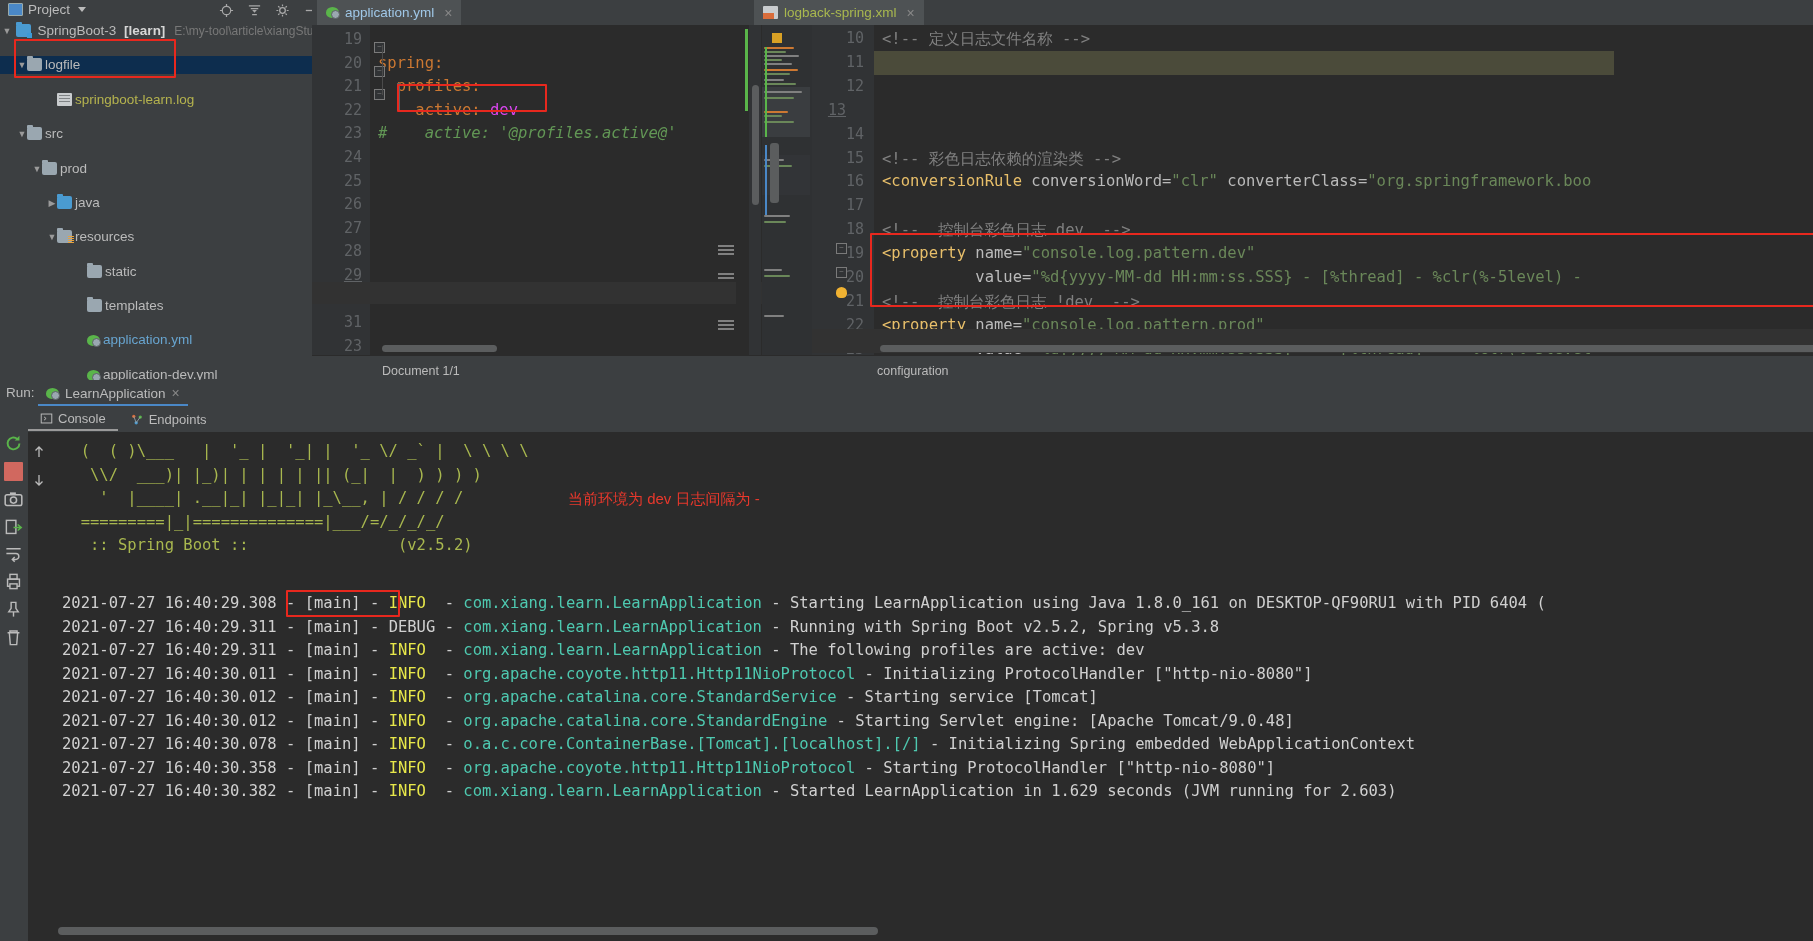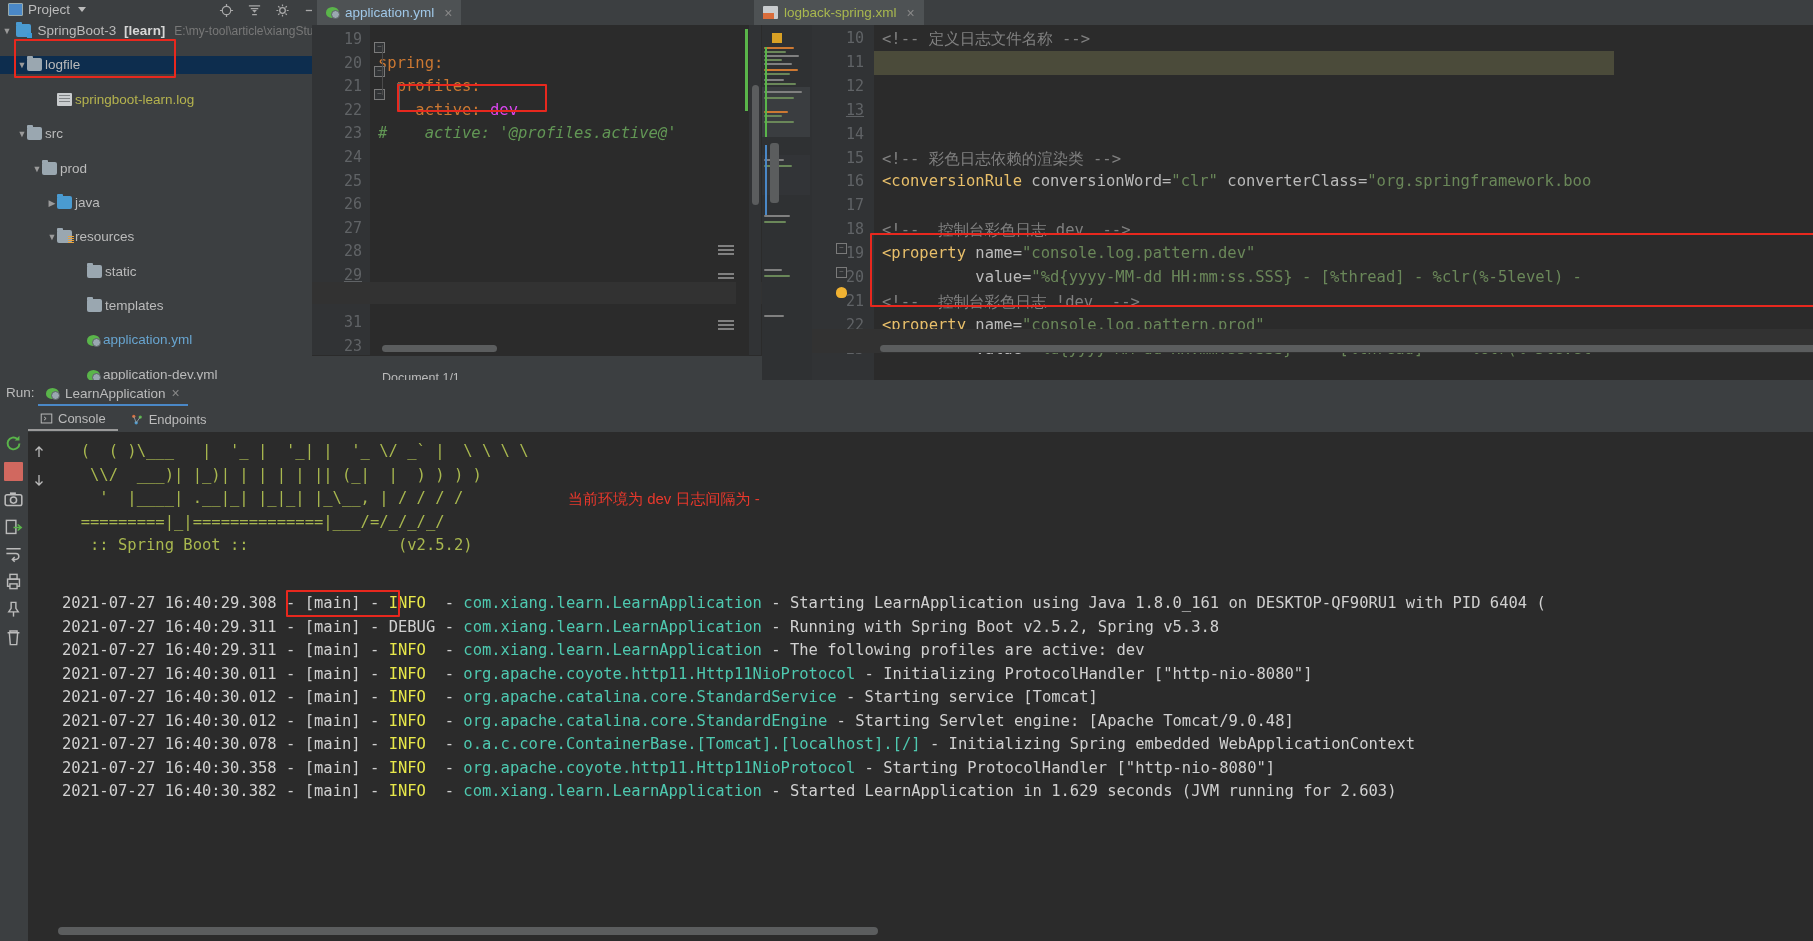--- a/index.html
+++ b/index.html
@@ -68,21 +68,21 @@
   .k-cmt{color:#629755;font-style:italic;}
   .k-xcmt{color:#808080;}
   .k-tag{color:#e8bf6a;}
   .k-attr{color:#bababa;}
   .k-str{color:#6a8759;}
   .hl-line{position:absolute;background:#3b3b2e;}
   .fold-mark{position:absolute;width:9px;height:9px;border:1px solid #7a7a7a;color:#7a7a7a;font-size:8px;line-height:8px;text-align:center;background:#313335;}
   .minimap{position:absolute;top:25px;width:50px;bottom:0;background:#2f3133;overflow:hidden;}
   .mm-line{position:absolute;height:2px;border-radius:1px;}
   .statusline{position:absolute;bottom:0;left:0;right:0;height:24px;background:#3c3f41;border-top:1px solid #2b2b2b;}
-  .statusline span{position:absolute;top:15px;font-size:12.5px;color:#bbb;}
+  .statusline span{position:absolute;top:8px;font-size:12.5px;color:#bbb;}
   .hscroll{position:absolute;height:7px;background:#5b5d5e;border-radius:4px;}
   .vscroll{position:absolute;width:7px;background:#5b5d5e;border-radius:4px;}
   .marker{position:absolute;width:9px;height:9px;}
 
   
   .runpanel{position:absolute;left:0;top:380px;width:1813px;height:561px;background:#3c3f41;}
   .run-head{position:absolute;left:0;top:0;width:1813px;height:26px;background:#3c3f41;}
   .run-label{position:absolute;left:6px;top:5px;font-size:13.5px;color:#bbb;}
   .run-tab{position:absolute;left:38px;top:2px;height:22px;display:flex;align-items:center;gap:6px;padding:0 8px;font-size:13.5px;color:#bbb;border-bottom:2px solid #4a88c7;}
   .sub-tabs{position:absolute;left:28px;top:26px;height:26px;display:flex;align-items:center;gap:0;}
@@ -256,21 +256,21 @@
         <div style="position:absolute;left:3px;top:22px;width:2px;height:90px;background:#5ab54a;"></div>
         <div style="position:absolute;left:3px;top:120px;width:2px;height:70px;background:#4a88c7;"></div>
         <div style="position:absolute;left:8px;top:118px;width:9px;height:60px;background:#5b5d5e;border-radius:3px;"></div>
       </div>
 
       <div class="gutter" style="left:50px;width:62px;">
         <div id="gutter-right-nums">
             <div class="ln" style="top:4.0px;right:10px;">10</div>
             <div class="ln" style="top:27.9px;right:10px;">11</div>
             <div class="ln" style="top:51.8px;right:10px;">12</div>
-            <div class="ln" style="top:75.7px;right:10px;text-decoration:underline;">13</div>
+            <div class="ln" style="top:75.7px;right:28px;text-decoration:underline;">13</div>
             <div class="ln" style="top:99.6px;right:10px;">14</div>
             <div class="ln" style="top:123.5px;right:10px;">15</div>
             <div class="ln" style="top:147.4px;right:10px;">16</div>
             <div class="ln" style="top:171.3px;right:10px;">17</div>
             <div class="ln" style="top:195.2px;right:10px;">18</div>
             <div class="ln" style="top:219.1px;right:10px;">19</div>
             <div class="ln" style="top:243.0px;right:10px;">20</div>
             <div class="ln" style="top:266.9px;right:10px;">21</div>
             <div class="ln" style="top:290.8px;right:10px;">22</div>
             <div class="ln" style="top:314.7px;right:10px;">23</div>
@@ -285,20 +285,23 @@
 
       <div class="fold-mark" style="left:74px;top:218px;">−</div>
       <div class="fold-mark" style="left:74px;top:242px;">−</div>
 
       <div style="position:absolute;left:74px;top:262px;width:11px;height:11px;border-radius:50% 50% 40% 40%;background:#f0b232;"></div>
 
       <div class="sel-box" style="left:108px;top:208px;width:1390px;height:70px;"></div>
 
       <div class="hscroll" style="left:118px;bottom:28px;width:1150px;"></div>
 
+      <div class="statusline">
+        <span style="left:115px;">configuration</span>
+      </div>
     </div>
   </div>
 
   <div class="runpanel">
 
     <div class="run-head">
       <span class="run-label">Run:</span>
       <div class="run-tab">
         <span class="ic yml" style="margin-right:0;"></span>
         <span>LearnApplication</span>

